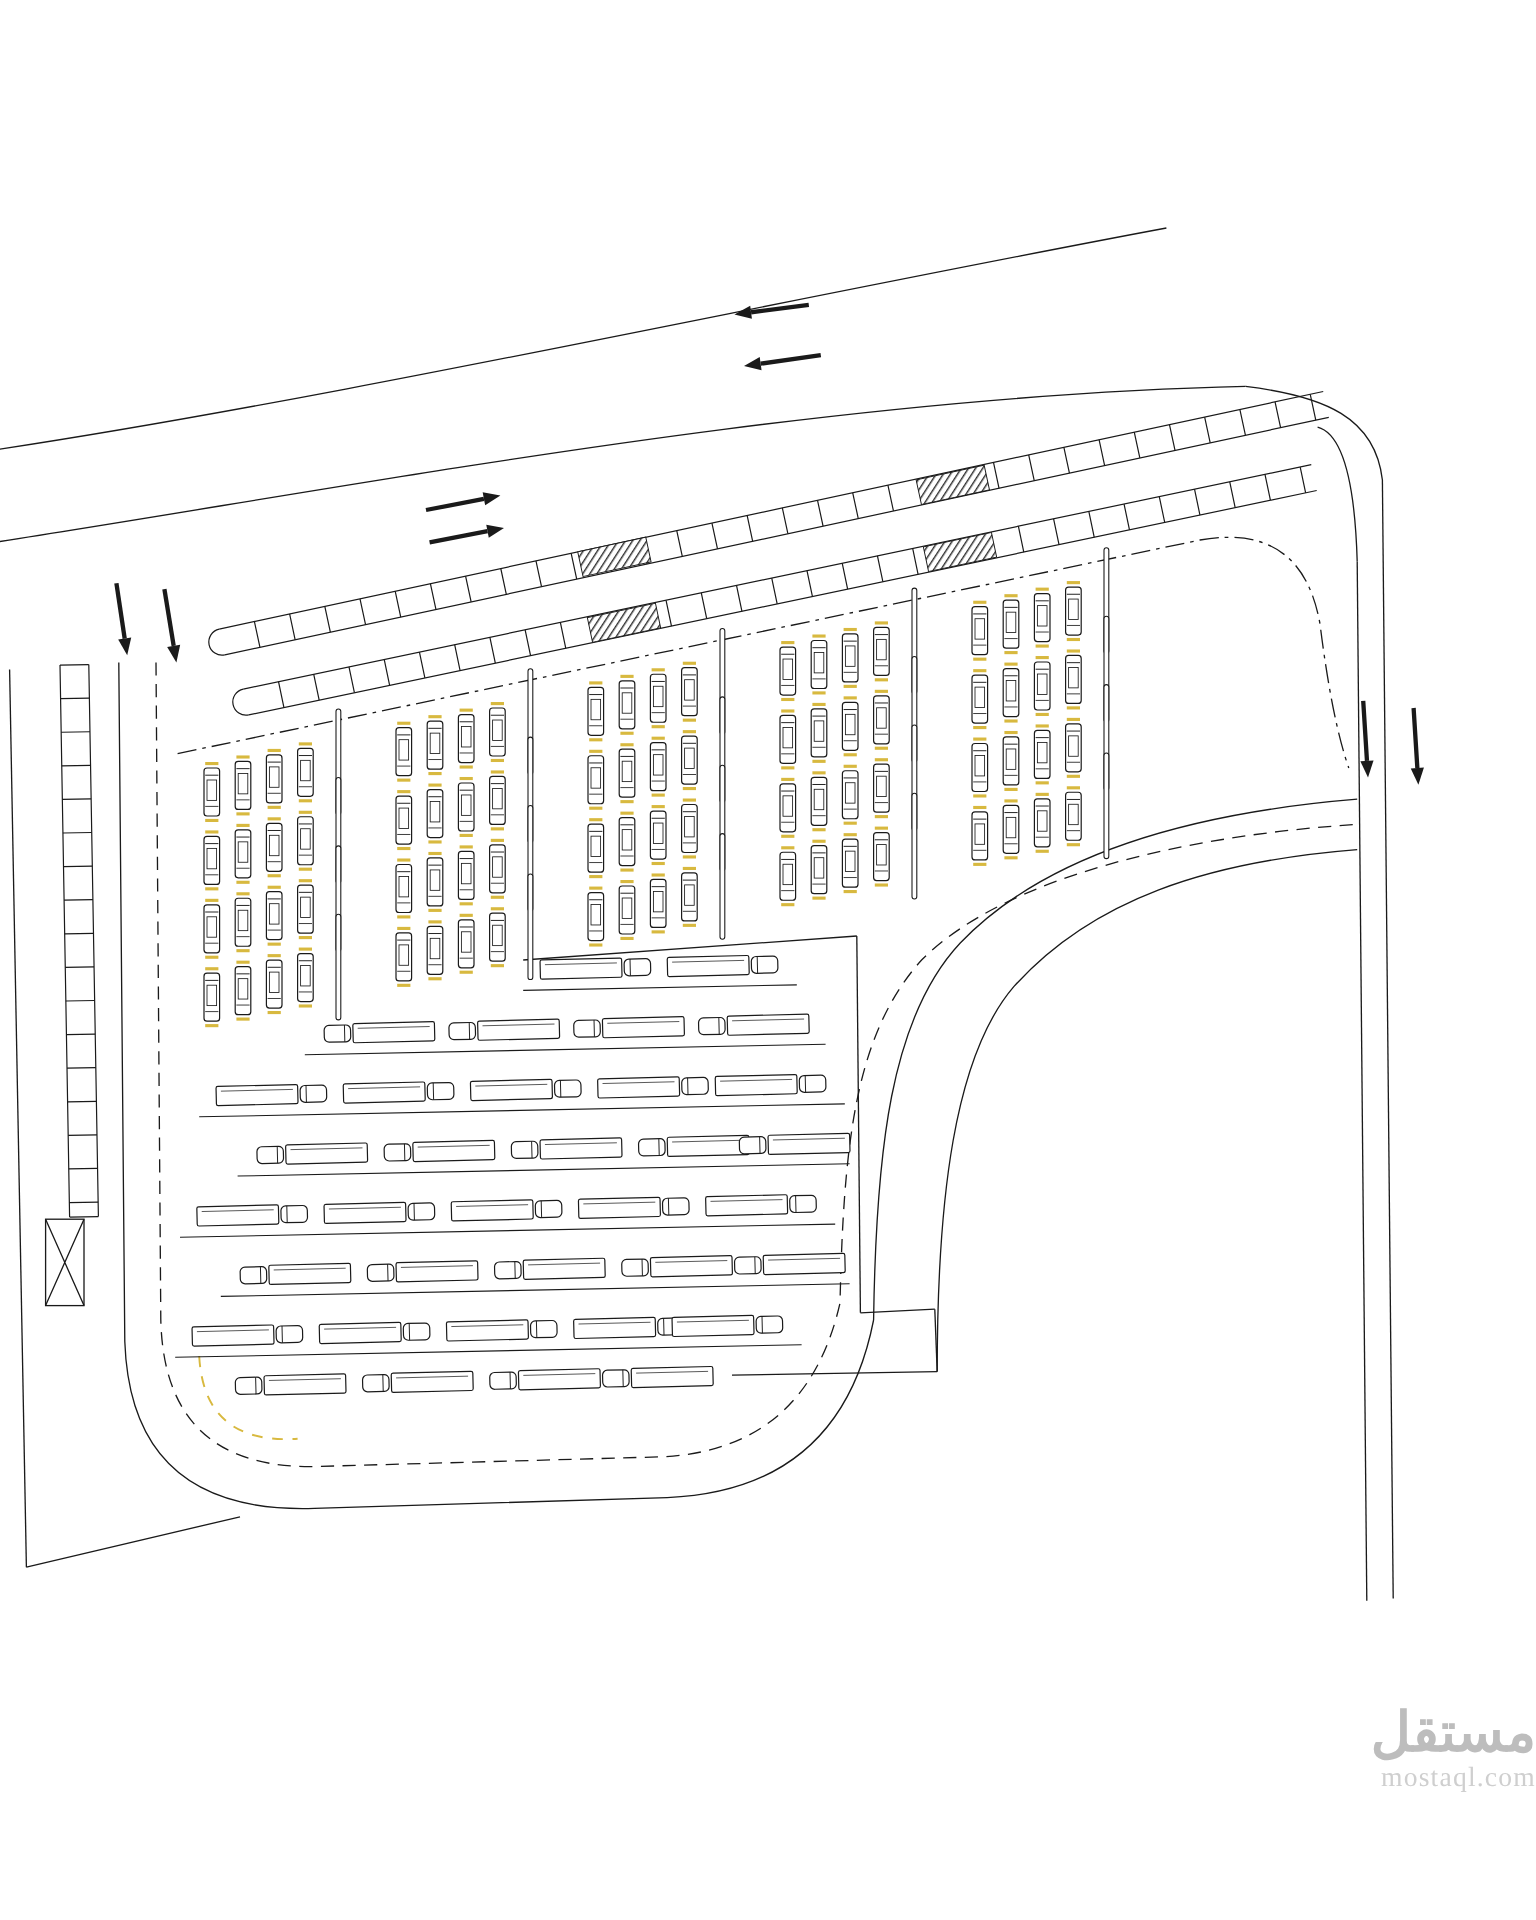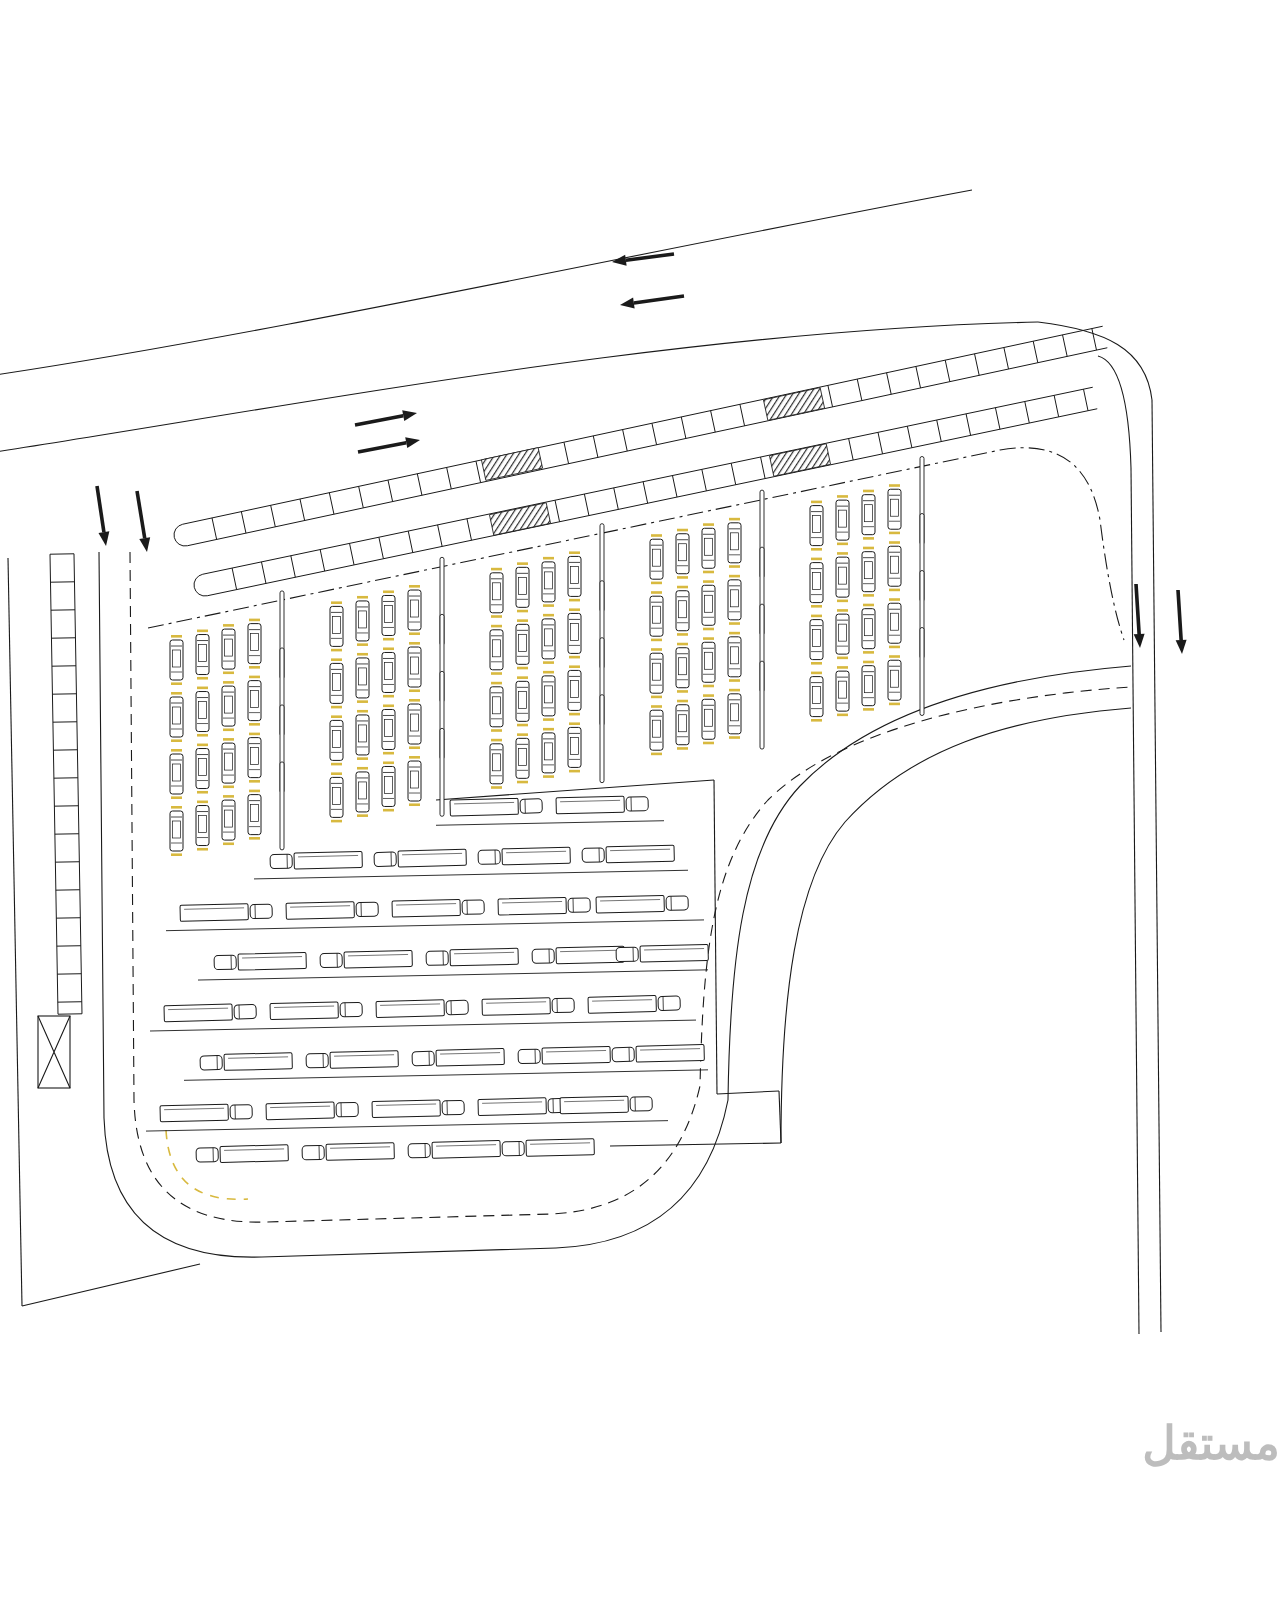--- a/index.html
+++ b/index.html
@@ -990,15 +990,16 @@
             <rect x="70" y="1" width="22" height="14" rx="4" fill="#fff" stroke="#1a1a1a" stroke-width="1"></rect>
             <line x1="75" y1="1" x2="75" y2="15" stroke="#1a1a1a" stroke-width="0.8"></line>
             <line x1="4" y1="4" x2="64" y2="4" stroke="#1a1a1a" stroke-width="0.6"></line>
           </g>
         </g>
       </g>
   </svg>
 
   <div class="watermark">
     <div class="wm-title">مستقل</div>
+    <div class="wm-sub">mostaql.com</div>
   </div>
 
 </div>
 
 </body></html>

